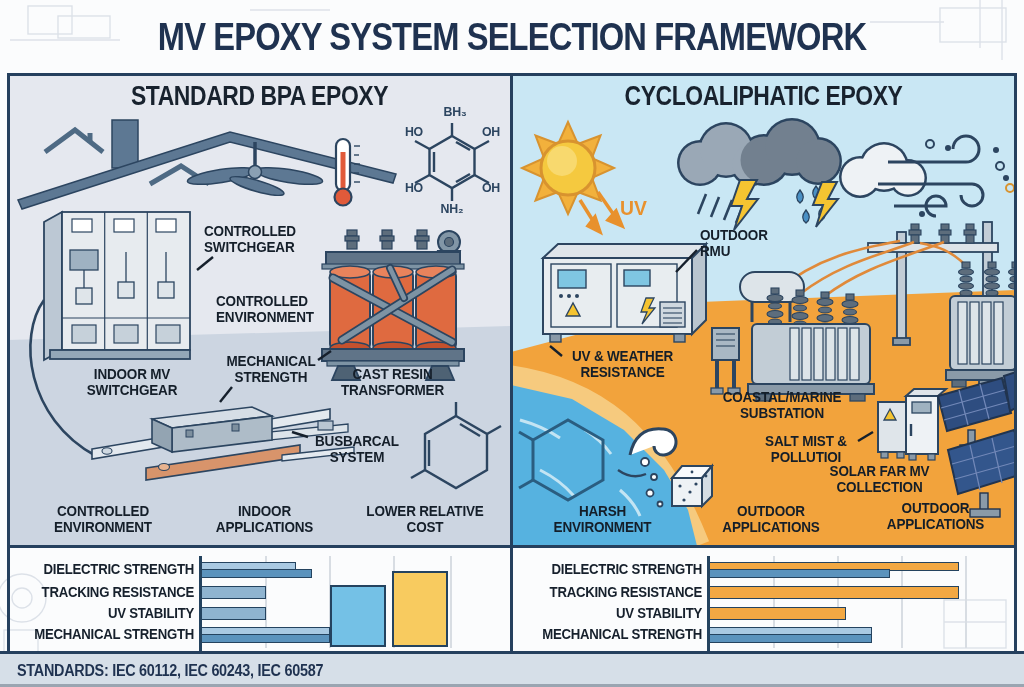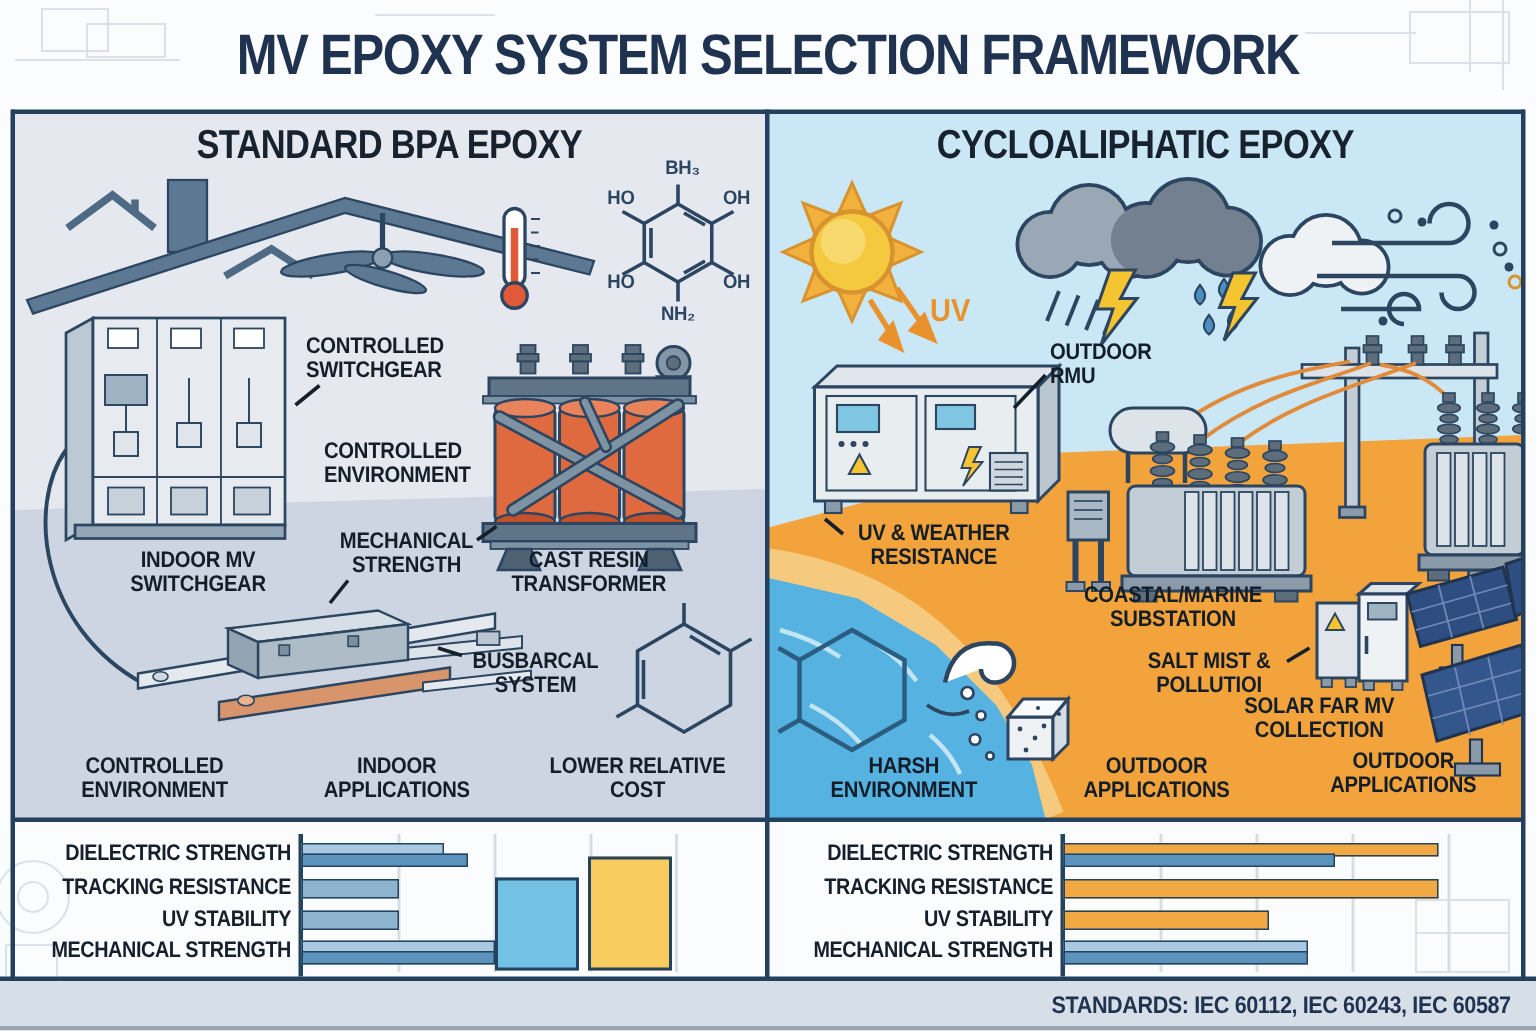--- a/index.html
+++ b/index.html
@@ -20,21 +20,21 @@
   .gridline{position:absolute;width:1.5px;top:556px;height:92px;background:#d8dde3;}
   .axis{position:absolute;width:2.5px;top:556px;height:95px;background:#24435f;}
   .bar-host{position:absolute;top:554px;width:300px;height:97px;}
   .bar-row{position:absolute;left:0;}
   .hbar{border:1.6px solid #24435f;box-sizing:border-box;}
   .hbar + .hbar{margin-top:-1.6px;}
   .vbar{position:absolute;bottom:4px;border:2px solid #24435f;box-sizing:border-box;}
   .cat-lbl{position:absolute;font-weight:700;font-size:15px;color:#16202c;letter-spacing:-0.3px;
            text-align:right;transform:scaleX(.88);transform-origin:right top;width:186px;}
   #footer-band{position:absolute;left:0;top:654px;width:1024px;height:33px;background:#d6dfe8;
-               display:flex;align-items:center;justify-content:flex-end;}
+               display:flex;align-items:center;justify-content:flex-start;}
   #footer-text{font-weight:700;font-size:16px;color:#1f3250;letter-spacing:-0.3px;
                transform:scaleX(.9);}
   svg{position:absolute;overflow:hidden;}
   .uv-lbl{position:absolute;font-weight:700;font-size:21px;color:#e8912d;transform:scaleX(.92);
           transform-origin:left top;}
 </style>
 </head>
 <body>
 
 <div id="canvas">

